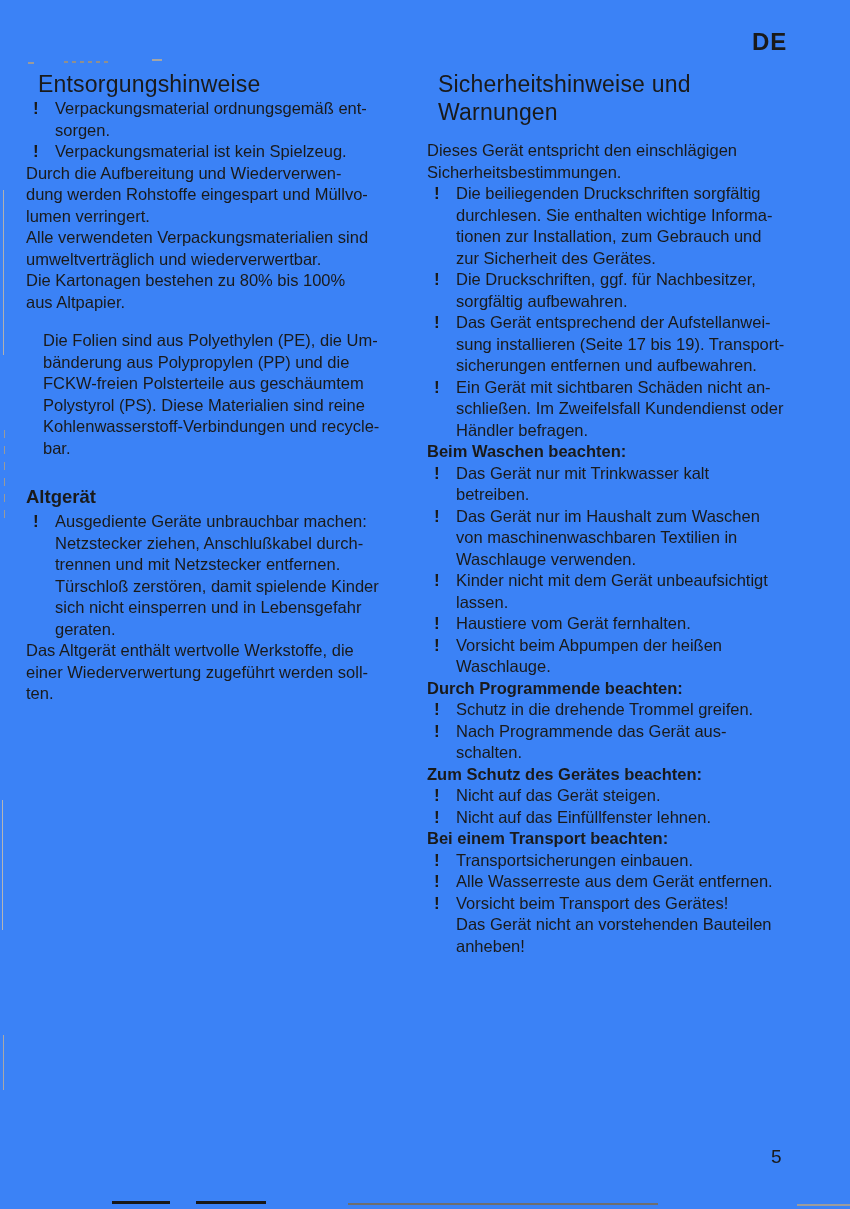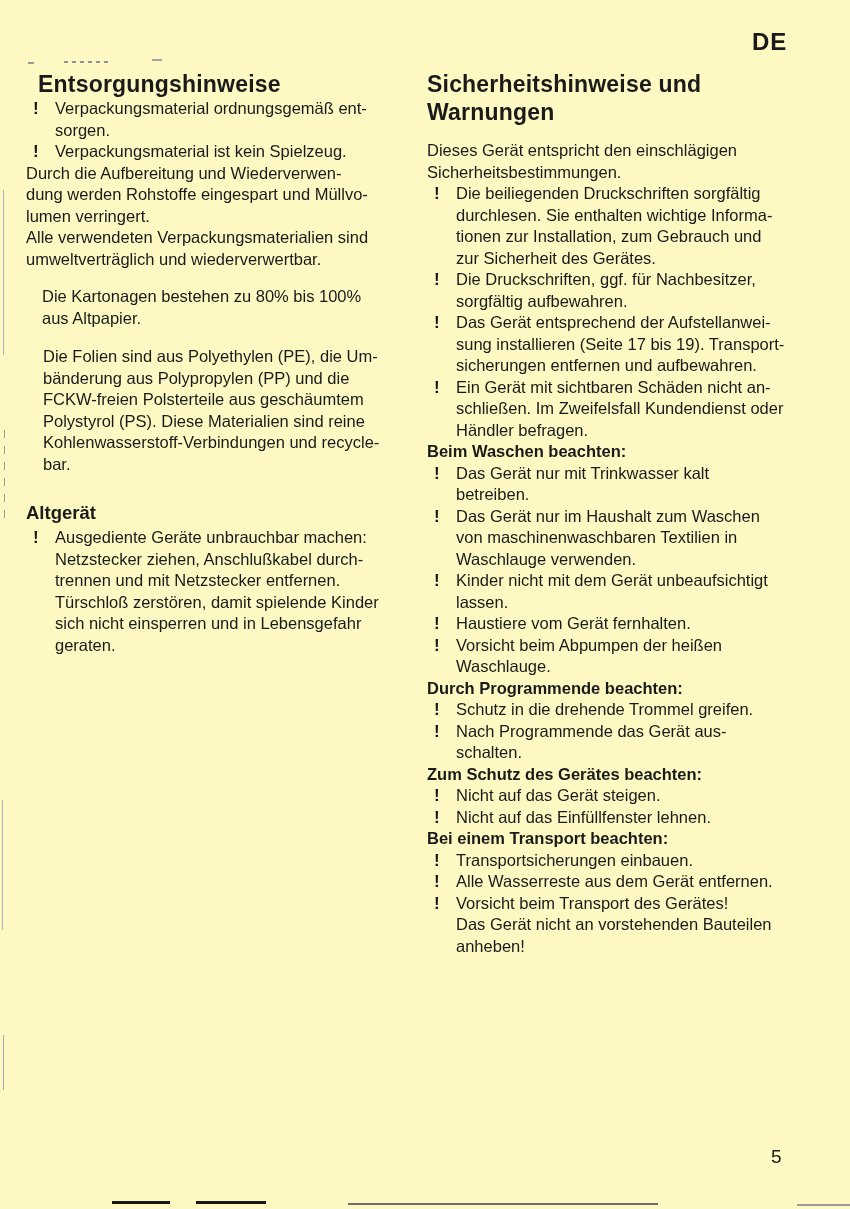--- a/index.html
+++ b/index.html
@@ -1,45 +1,45 @@
 <!DOCTYPE html>
 <html><head>
 <meta charset="utf-8">
 <style>
   html, body { margin: 0; padding: 0; background: #e8e8e8; }
   .page {
     position: relative;
     width: 850px;
     height: 1209px;
     margin: 0 auto;
-    background: #fef9c3;
+    background: #3b82f6;
     color: #1a1a1a;
     font-family: "Liberation Sans", sans-serif;
     overflow: hidden;
   }
   .lang-tag {
     position: absolute;
     left: 752px;
     top: 28px;
     font-size: 24px;
     font-weight: bold;
     letter-spacing: 1px;
   }
   .col { position: absolute; top: 70px; }
   .col-left  { left: 26px;  width: 392px; }
   .col-right { left: 427px; width: 402px; }
   h1 {
     margin: 0 0 0 12px;
     font-size: 23px;
     line-height: 28px;
-    font-weight: bold;
+    font-weight: normal;
     letter-spacing: 0.2px;
     white-space: pre-line;
   }
-  .col-right h1 { margin-left: 0; }
+  .col-right h1 { margin-left: 11px; }
   h2 {
     margin: 26px 0 2px 0;
     font-size: 18.5px;
     line-height: 24px;
     font-weight: bold;
   }
   h3 {
     margin: 0;
     font-size: 16.5px;
     line-height: 21.5px;
@@ -102,40 +102,43 @@
     </div>
     <div class="bullet">
       <span class="bang">!</span>
       <span class="btext">Verpackungsmaterial ist kein Spielzeug.</span>
     </div>
     <p class="ptext" style="margin:0">Durch die Aufbereitung und Wiederverwen-
 dung werden Rohstoffe eingespart und Müllvo-
 lumen verringert.</p>
     <p class="ptext" style="margin:0">Alle verwendeten Verpackungsmaterialien sind
 umweltverträglich und wiederverwertbar.</p>
-    <p class="ptext" style="margin:16px">Die Kartonagen bestehen zu 80% bis 100%
+    <p class="ptext" style="margin:0">Die Kartonagen bestehen zu 80% bis 100%
 aus Altpapier.</p>
     <p class="ptext" style="margin:17px">Die Folien sind aus Polyethylen (PE), die Um-
 bänderung aus Polypropylen (PP) und die
 FCKW-freien Polsterteile aus geschäumtem
 Polystyrol (PS). Diese Materialien sind reine
 Kohlenwasserstoff-Verbindungen und recycle-
 bar.</p>
 
     <h2>Altgerät</h2>
 
     <div class="bullet">
       <span class="bang">!</span>
       <span class="btext">Ausgediente Geräte unbrauchbar machen:
 Netzstecker ziehen, Anschlußkabel durch-
 trennen und mit Netzstecker entfernen.
 Türschloß zerstören, damit spielende Kinder
 sich nicht einsperren und in Lebensgefahr
 geraten.</span>
     </div>
+    <p class="ptext" style="margin:0">Das Altgerät enthält wertvolle Werkstoffe, die
+einer Wiederverwertung zugeführt werden soll-
+ten.</p>
   </section>
 
   <section class="col col-right">
     <h1>Sicherheitshinweise und
 Warnungen</h1>
 
     <p class="intro" style="margin-bottom:0">Dieses Gerät entspricht den einschlägigen
 Sicherheitsbestimmungen.</p>
 
     <div class="bullet">

